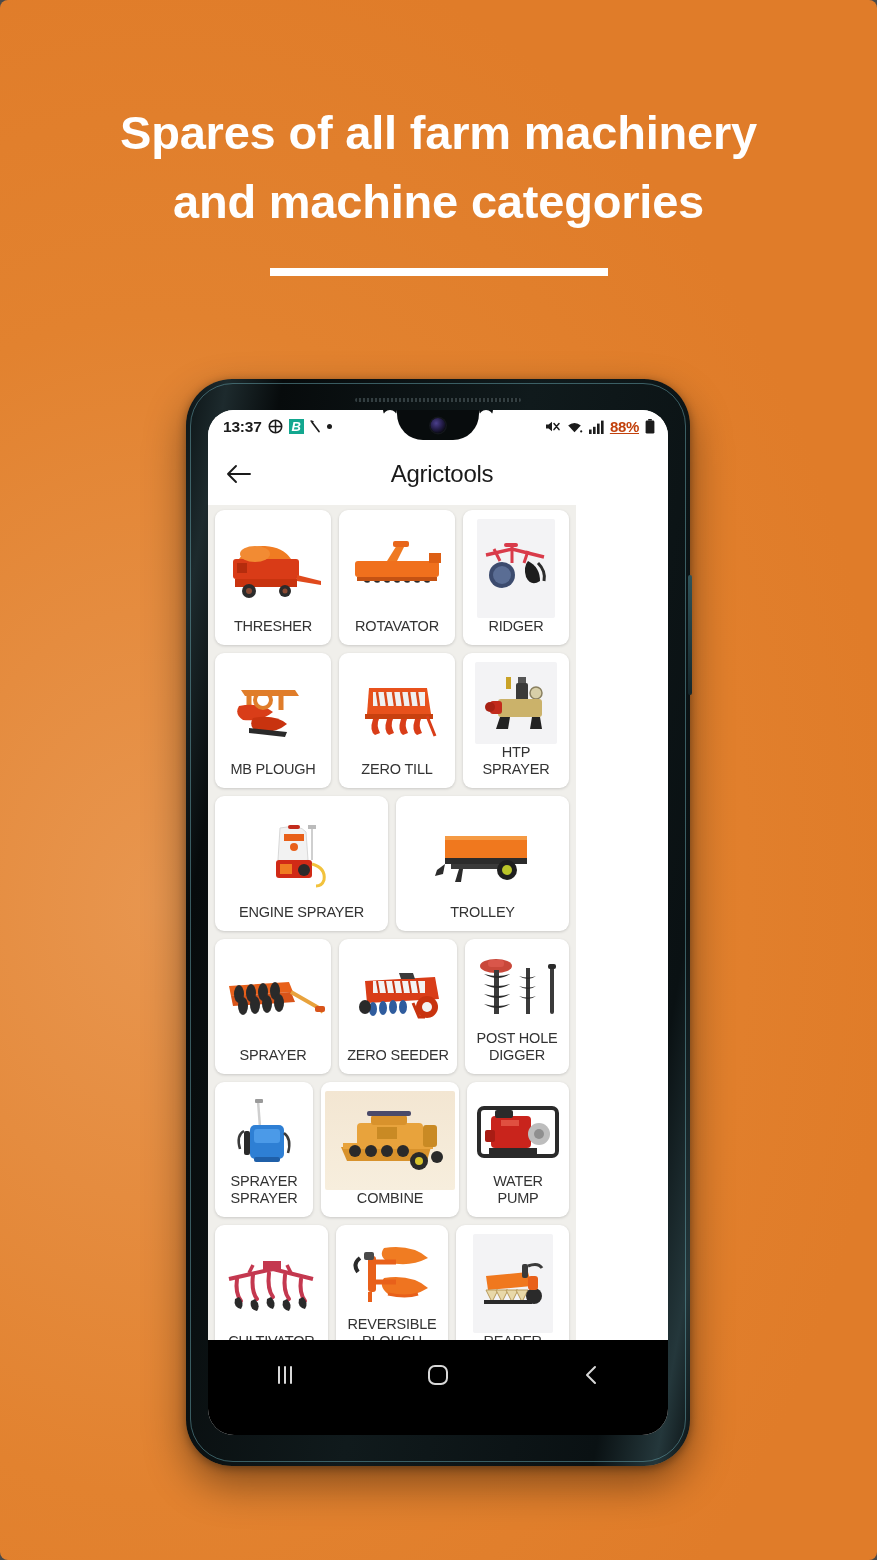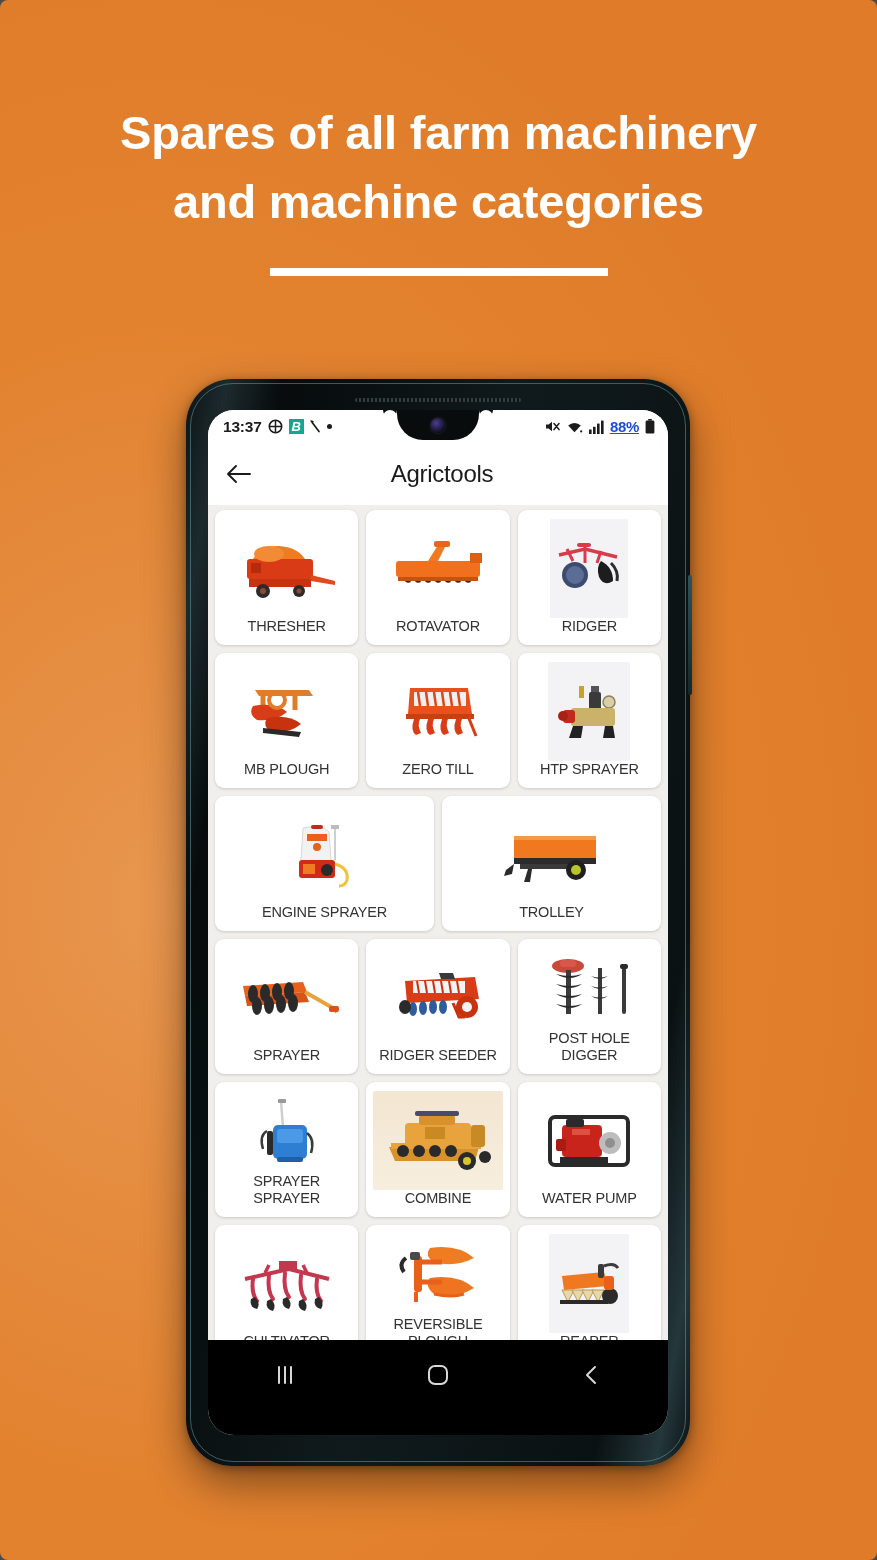--- a/index.html
+++ b/index.html
@@ -152,21 +152,21 @@
   }
   .sb-clock {
     font-size: 15.5px;
     font-weight: bold;
     color: #1c1c1c;
     letter-spacing: -0.2px;
   }
   .sb-pct {
     font-size: 15px;
     font-weight: bold;
-    color: #1d4ed8;
+    color: #c2410c;
     letter-spacing: -0.3px;
     text-decoration: underline;
   }
   .sb-ico { display: flex; align-items: center; }
   .b-badge {
     display: inline-flex;
     align-items: center;
     justify-content: center;
     width: 15px; height: 15px;
     background: #13a78f;
@@ -204,21 +204,21 @@
     font-size: 24px;
     color: #1a1a1a;
     letter-spacing: -0.3px;
     padding-right: 52px;
   }
 
   
   #content {
     position: absolute;
     left: 0; top: 95px;
-    width: 460px; height: 835px;
+    width: 368px; height: 835px;
     background: #f0efeb;
     padding: 5px 7px 0 7px;
     overflow: hidden;
   }
   .grid-row {
     display: flex;
     gap: 8px;
     margin-bottom: 8px;
   }
   .tile {
@@ -550,21 +550,21 @@
                       <ellipse cx="40" cy="41" rx="4" ry="7"></ellipse>
                     <ellipse cx="50" cy="40" rx="4" ry="7"></ellipse>
                       <ellipse cx="60" cy="40" rx="4" ry="7"></ellipse>
                   </g>
                   <ellipse cx="22" cy="40" rx="6" ry="7" fill="#2a2a2a"></ellipse>
                   <circle cx="84" cy="40" r="11" fill="#c8330f"></circle>
                   <circle cx="84" cy="40" r="5" fill="#f3f3f3"></circle>
                   <path d="M70 36 L76 50 L82 50" stroke="#c8330f" stroke-width="3" fill="none"></path>
                 </svg>
               </div>
-              <div class="tile-label">RIDGER SEEDER</div>
+              <div class="tile-label">ZERO SEEDER</div>
             </div>
             <div class="tile">
               <div class="tile-art">
                 <svg width="94" height="62" viewBox="0 0 94 62">
                   <ellipse cx="26" cy="8" rx="16" ry="7" fill="#c9483a"></ellipse>
                   <rect x="18" y="2" width="16" height="7" rx="3" fill="#d9564a"></rect>
                   <rect x="24" y="12" width="5" height="44" fill="#3a3a3a"></rect>
                   <g fill="#2a2a2a">
                     <path d="M14 16 q14 4 26 0 q-12 8-26 0z"></path>
                     <path d="M14 26 q14 4 26 0 q-12 8-26 0z"></path>

